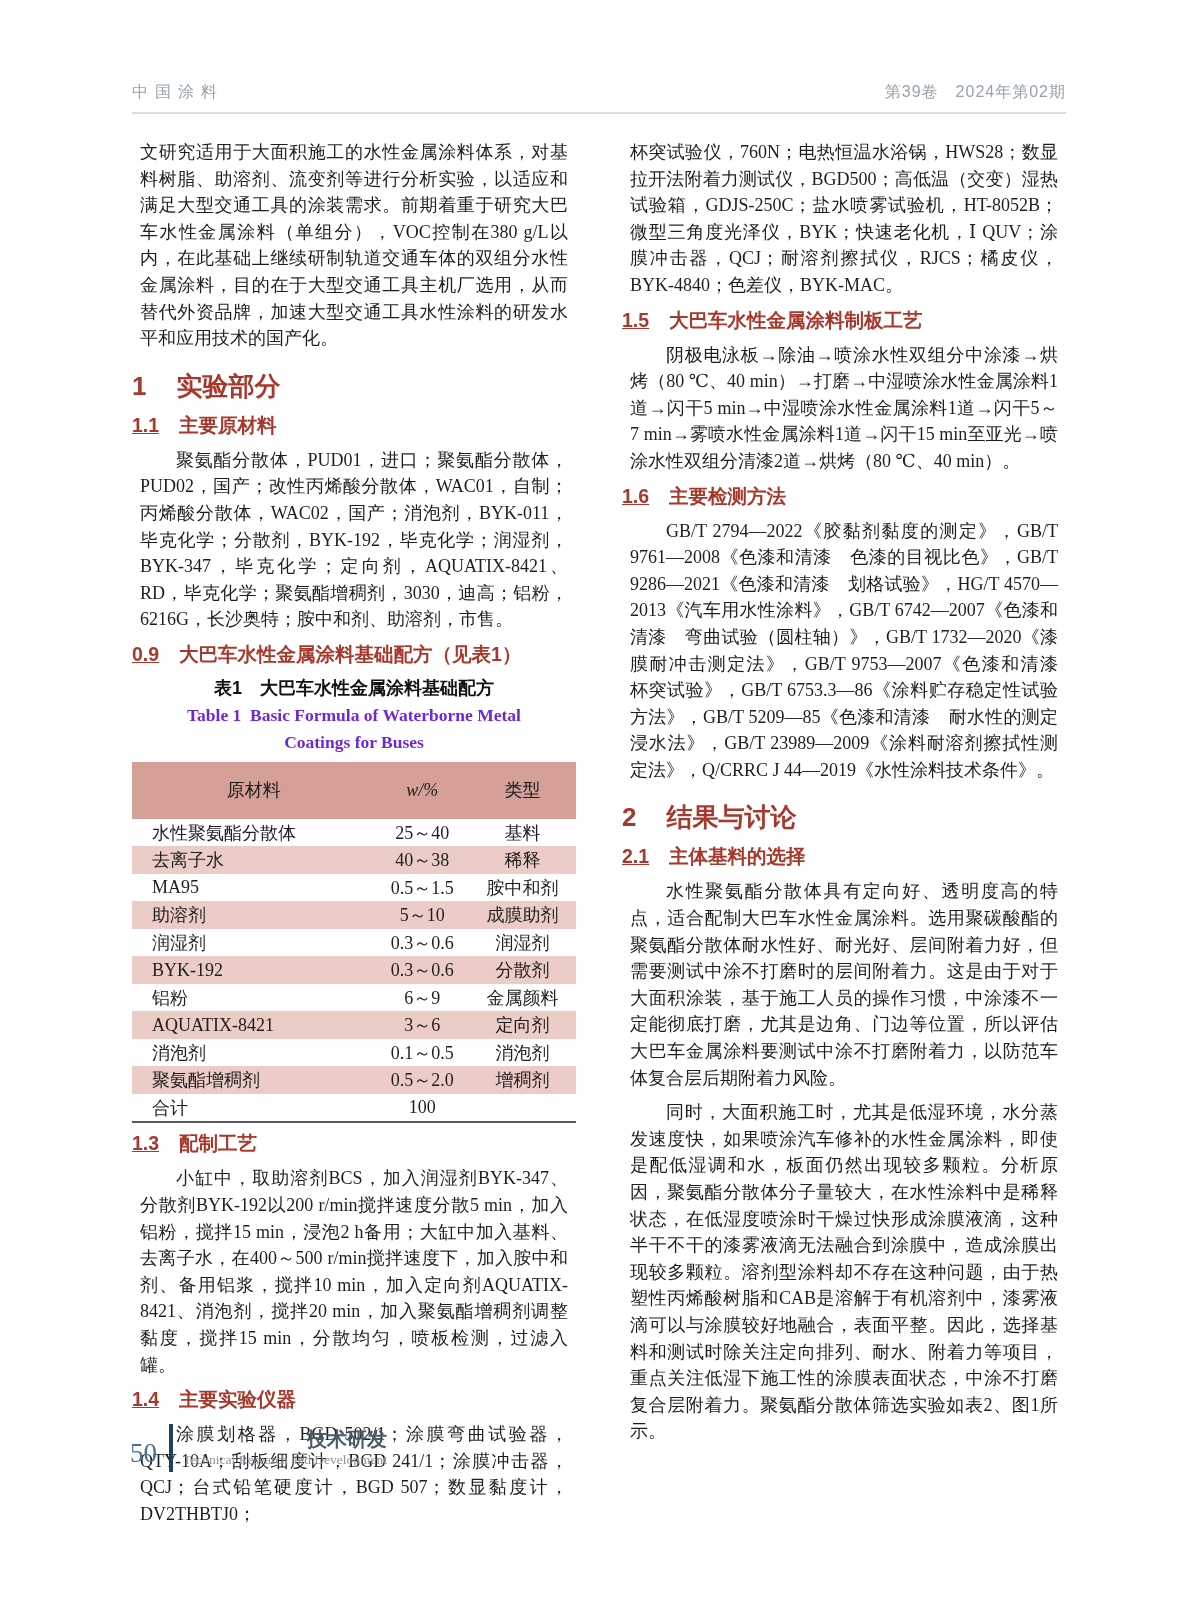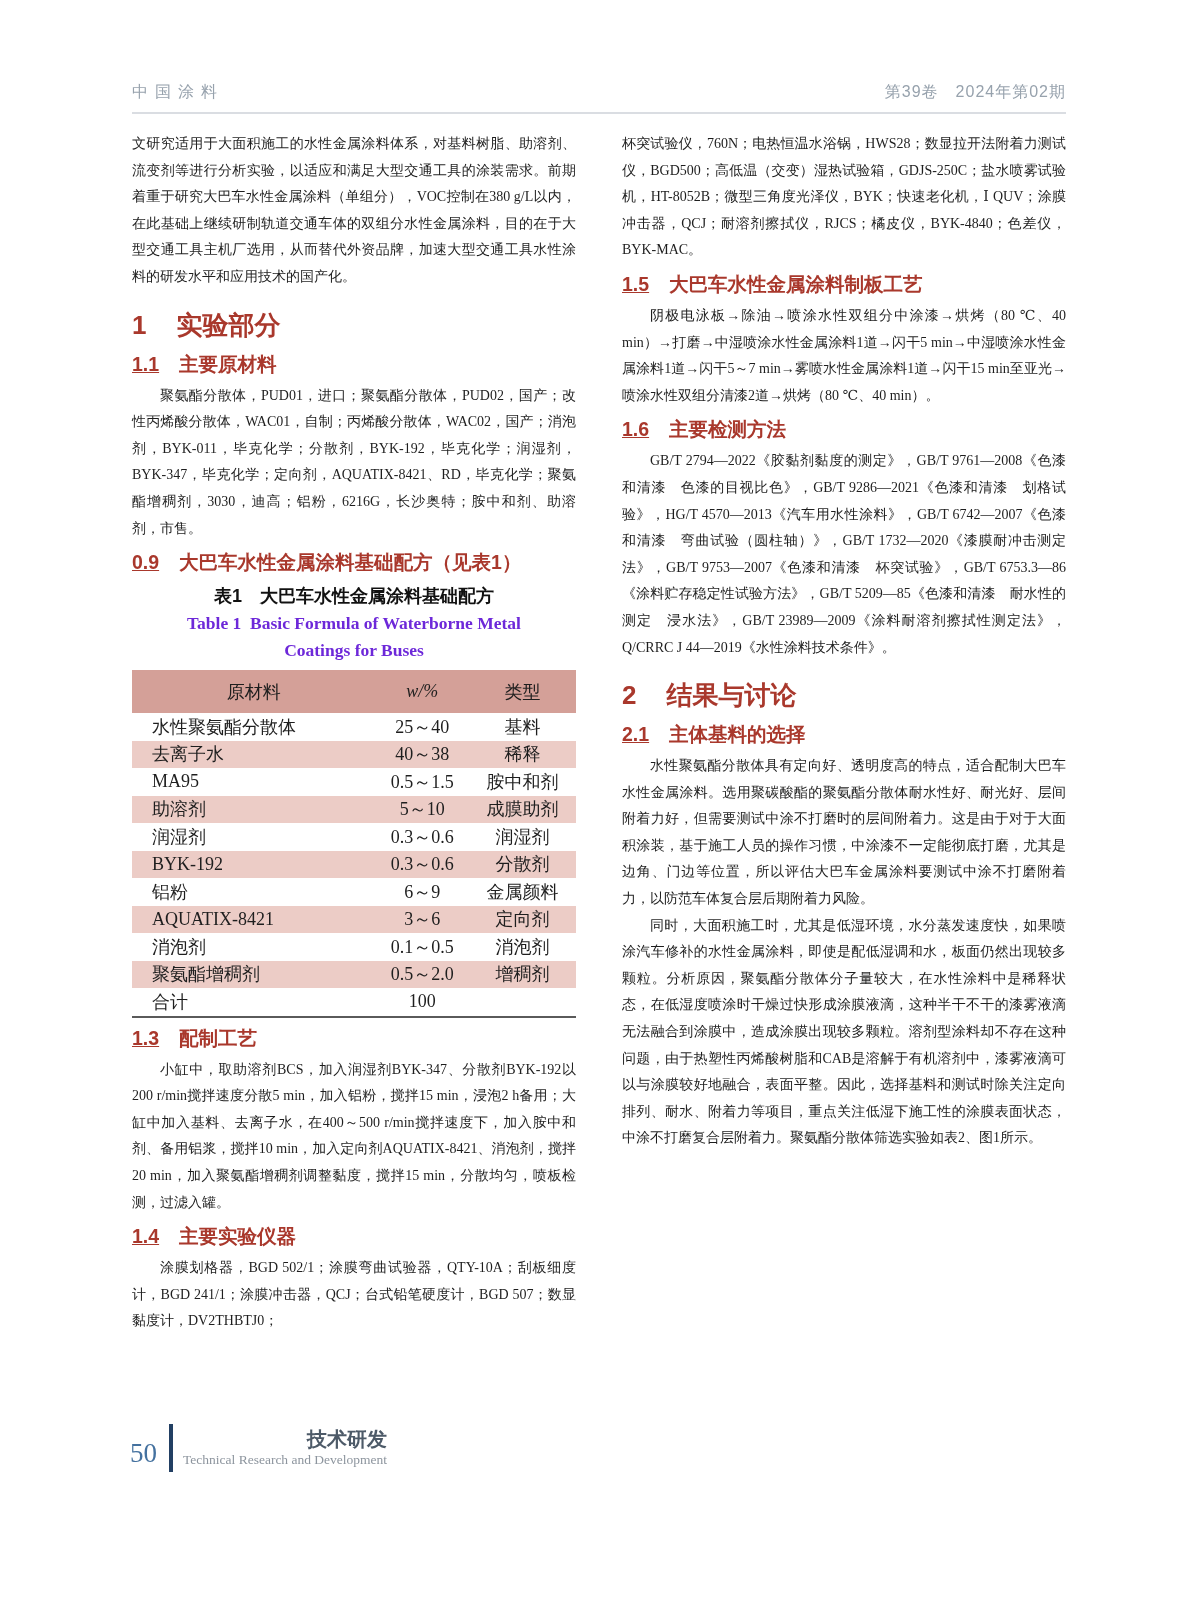--- a/index.html
+++ b/index.html
@@ -22,22 +22,22 @@
   }
   .journal-name{letter-spacing:7px;}
   .issue-info{white-space:pre;letter-spacing:1px;}
   
   .columns{
     position:absolute;top:131px;left:132px;width:934px;
     display:flex;gap:46px;
   }
   .col{width:444px;}
   p.body-text{
-    margin:0;
-    font-size:14px;line-height:26.6px;
+    margin:8px;
+    font-size:18px;line-height:26.6px;
     text-align:justify;text-justify:inter-ideograph;
     text-indent:2em;
   }
   p.no-indent{text-indent:0;}
   h1.sec{
     margin:17px 0 8px 0;
     font-family:"Liberation Sans","DejaVu Sans",sans-serif;
     font-size:26px;font-weight:bold;color:#a9382c;
     display:flex;align-items:baseline;
   }
@@ -60,21 +60,21 @@
     font-size:17.5px;font-weight:bold;line-height:27px;
     white-space:pre-wrap;color:#6d28d9;
   }
   table.formula{
     width:100%;border-collapse:collapse;
     font-size:18px;
     border-bottom:2px solid #5a5a5a;
   }
   table.formula th{
     background:#d4a098;font-weight:normal;
-    height:27px;text-align:center;padding:8px;
+    height:27px;text-align:center;padding:15px;
   }
   table.formula th.th-w{font-style:italic;}
   table.formula td{height:27.5px;padding:0;text-align:center;}
   table.formula td:first-child{text-align:left;padding-left:20px;}
   table.formula tbody tr:nth-child(even){background:#ecccc6;}
   .after-table{margin-top:20px;}
   
   .page-footer{
     position:absolute;left:130px;top:1424px;
     display:flex;align-items:center;text-align:right;

